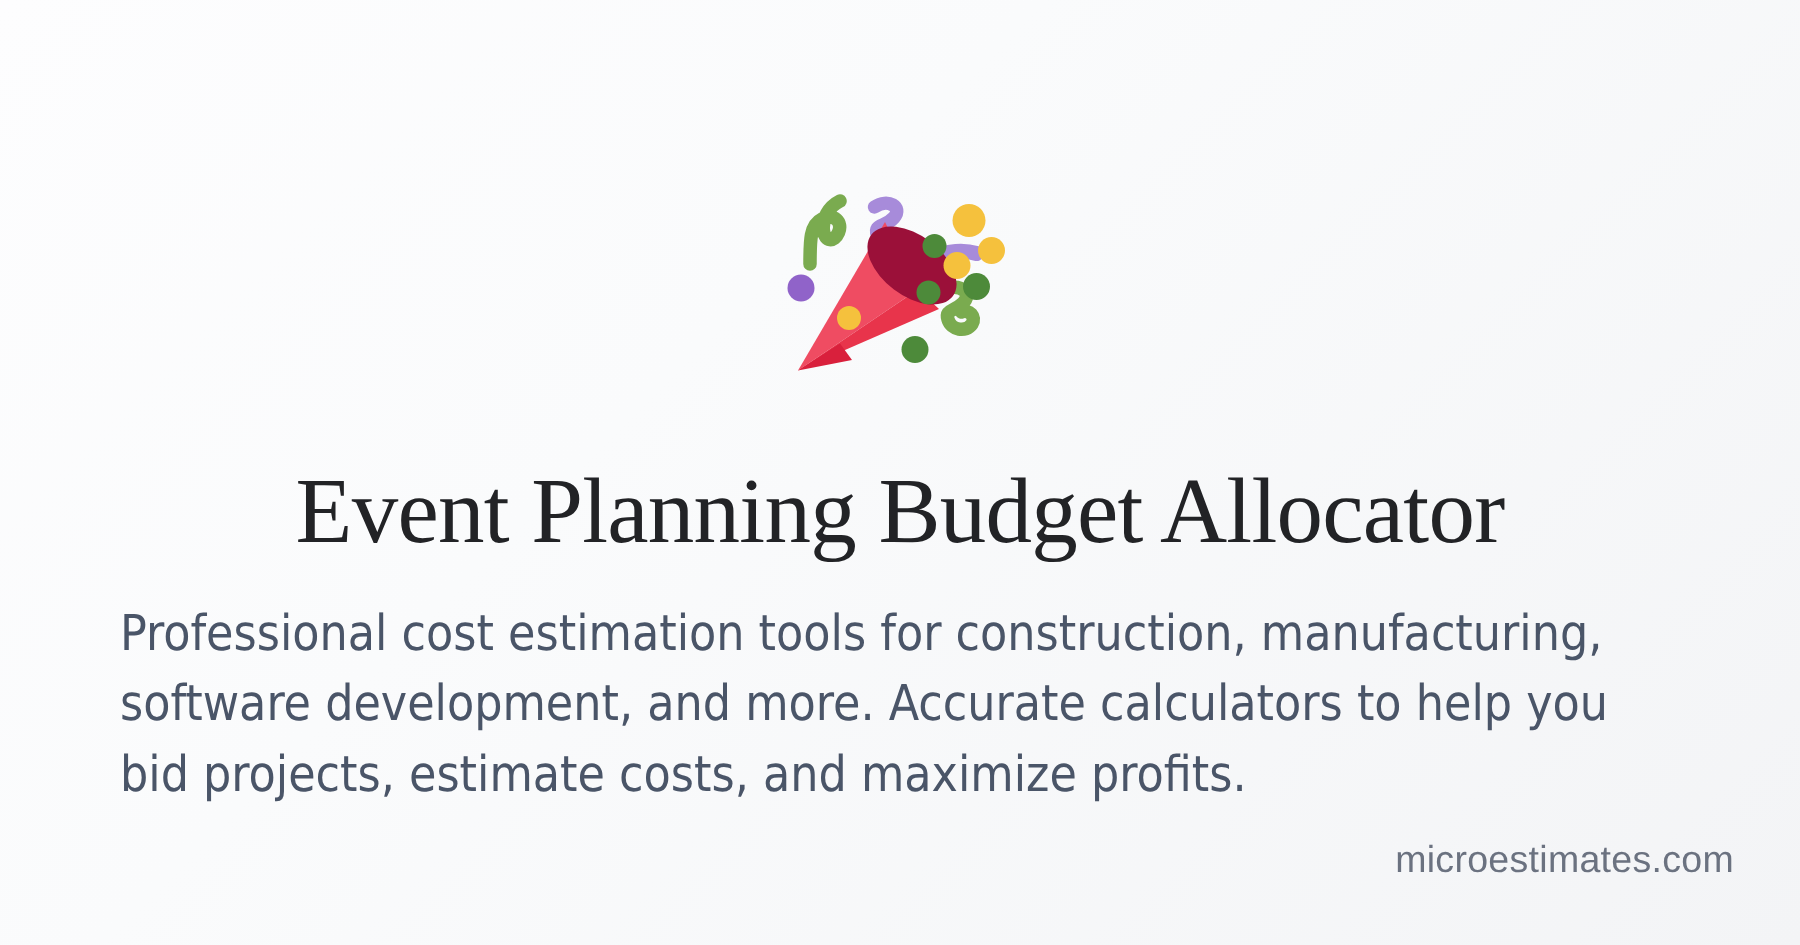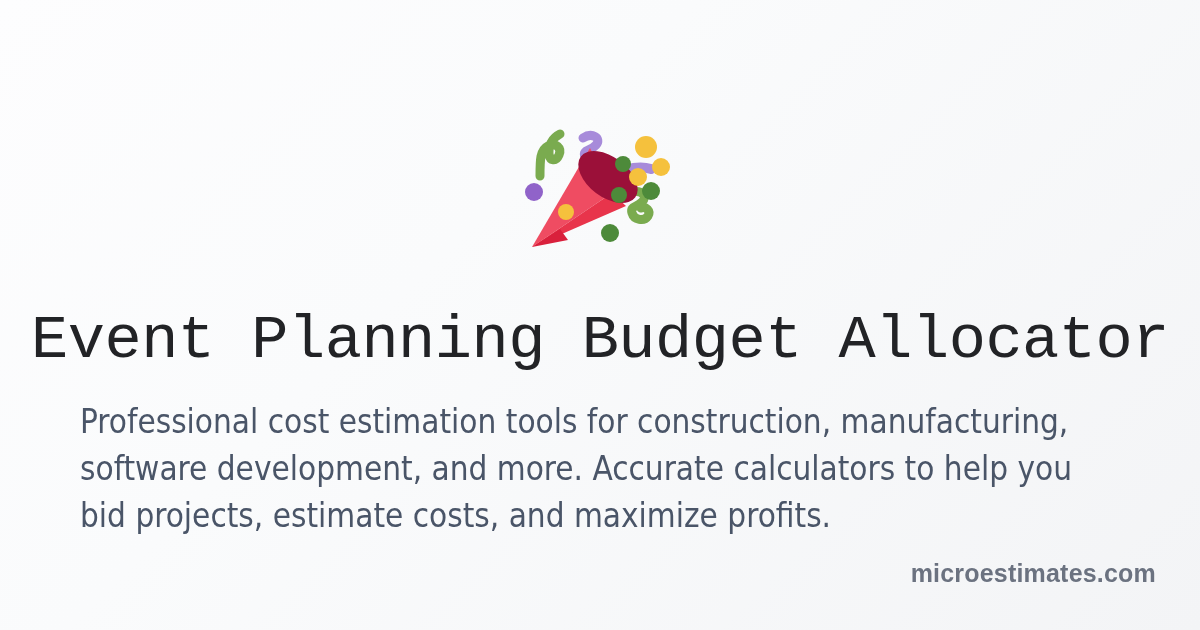--- a/index.html
+++ b/index.html
@@ -32,21 +32,21 @@
     width: 160px;
     height: 140px;
     display: block;
   }
 
   
   .page-title {
     margin: 0;
     padding: 0 16px;
     margin-top: 48px;
-    font-family: Liberation Mono, monospace;
+    font-family: Liberation Serif, serif;
     font-stretch: condensed;
     font-size: 62px;
     line-height: 1.08;
     font-weight: 400;
     letter-spacing: -0.5px;
     color: #222326;
     text-align: center;
     width: 100%;
     box-sizing: border-box;
     white-space: nowrap;
@@ -66,21 +66,21 @@
     text-align: left;
   }
 
   
   .site-domain {
     position: absolute;
     right: 44px;
     bottom: 42px;
     font-family: "Liberation Sans", sans-serif;
     font-size: 25px;
-    font-weight: 700;
+    font-weight: 400;
     letter-spacing: 0.2px;
     color: #6b7280;
     text-align: right;
   }
 </style>
 </head>
 <body>
 
 <div class="og-card">
 

